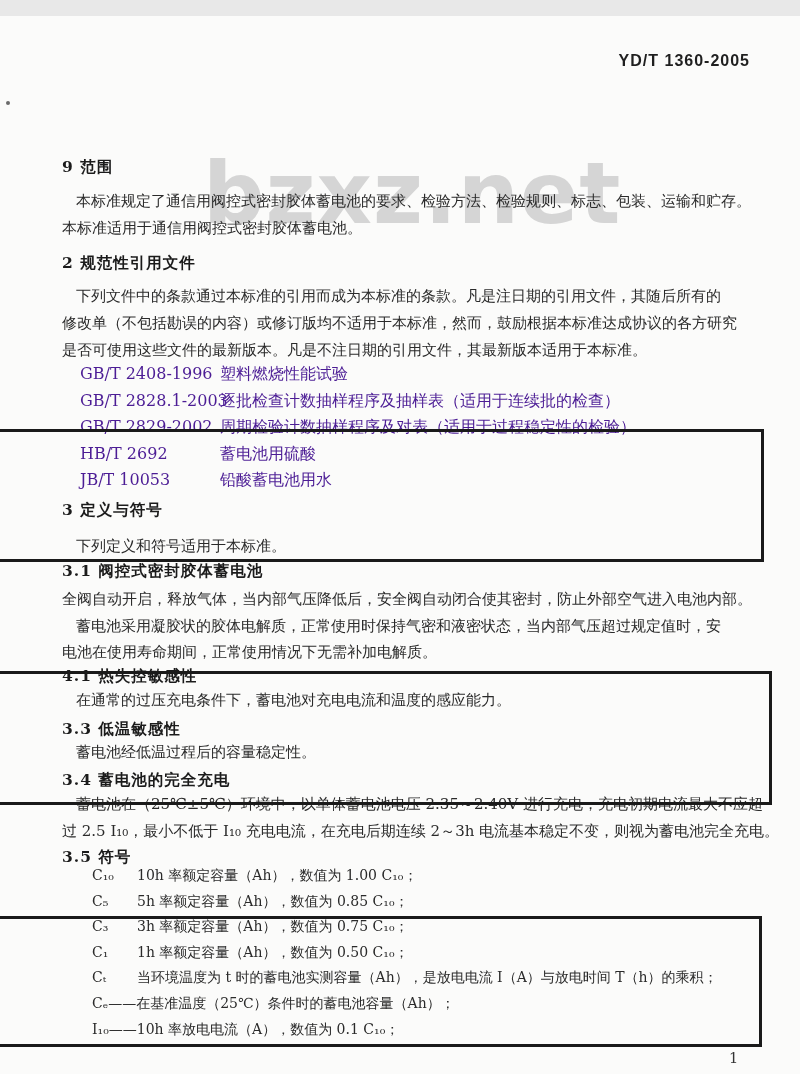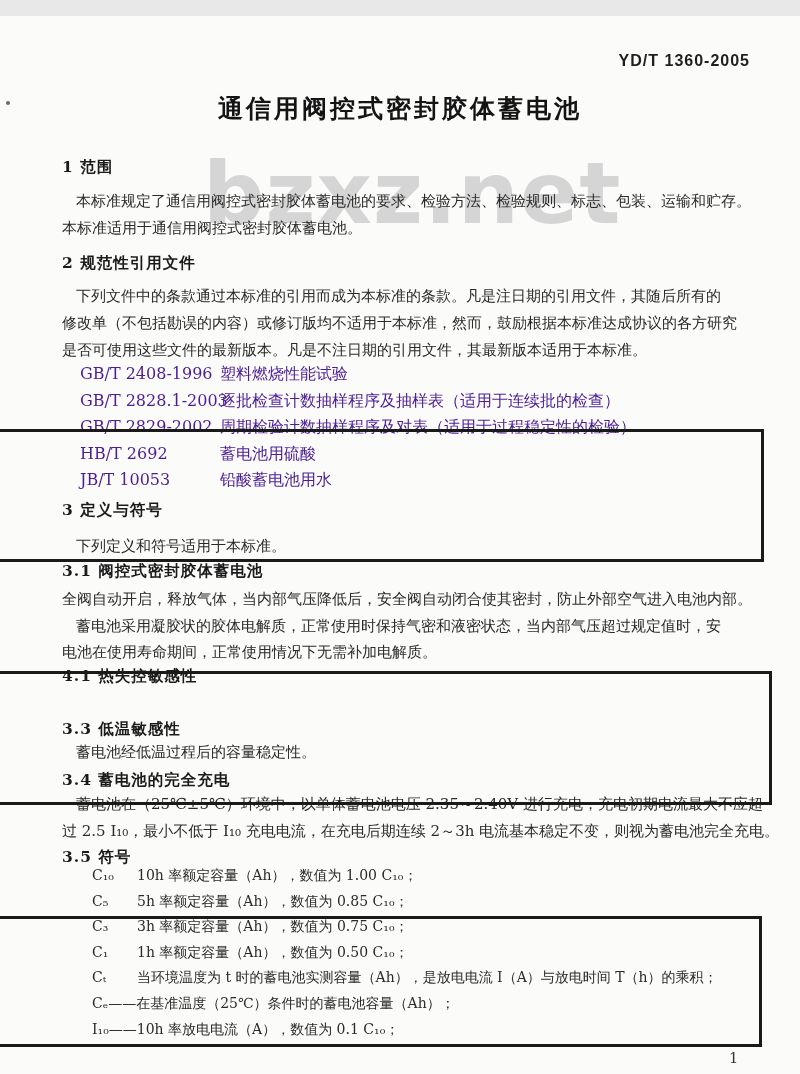--- a/index.html
+++ b/index.html
@@ -52,25 +52,24 @@
 </style>
 </head>
 <body>
 
 <div class="page">
 
   <div class="artifact-dot"></div>
 
   <div class="hdr-code">YD/T 1360-2005</div>
 
-  <div class="doc-title">通信用阀控式密封胶体蓄电池</div>
 
   <div class="watermark">bzxz.net</div>
 
-  <div class="blk h" style="top:141px">1  范围</div>
+  <div class="blk h" style="top:141px">9  范围</div>
   <div class="blk" style="top:172px">
     <div class="line indent">本标准规定了通信用阀控式密封胶体蓄电池的要求、检验方法、检验规则、标志、包装、运输和贮存。</div>
     <div class="line">本标准适用于通信用阀控式密封胶体蓄电池。</div>
   </div>
 
   <div class="blk h" style="top:237px">2  规范性引用文件</div>
   <div class="blk" style="top:267px">
     <div class="line indent">下列文件中的条款通过本标准的引用而成为本标准的条款。凡是注日期的引用文件，其随后所有的</div>
     <div class="line">修改单（不包括勘误的内容）或修订版均不适用于本标准，然而，鼓励根据本标准达成协议的各方研究</div>
     <div class="line">是否可使用这些文件的最新版本。凡是不注日期的引用文件，其最新版本适用于本标准。</div>
@@ -105,20 +104,23 @@
   </div>
 
   <div class="blk h" style="top:545px">3.1  阀控式密封胶体蓄电池</div>
   <div class="blk lh265" style="top:570px">
     <div class="line">全阀自动开启，释放气体，当内部气压降低后，安全阀自动闭合使其密封，防止外部空气进入电池内部。</div>
     <div class="line indent">蓄电池采用凝胶状的胶体电解质，正常使用时保持气密和液密状态，当内部气压超过规定值时，安</div>
     <div class="line">电池在使用寿命期间，正常使用情况下无需补加电解质。</div>
   </div>
 
   <div class="blk h" style="top:650px">4.1  热失控敏感性</div>
+  <div class="blk" style="top:671px">
+    <div class="line indent">在通常的过压充电条件下，蓄电池对充电电流和温度的感应能力。</div>
+  </div>
 
   <div class="blk h" style="top:703px">3.3  低温敏感性</div>
   <div class="blk" style="top:723px">
     <div class="line indent">蓄电池经低温过程后的容量稳定性。</div>
   </div>
 
   <div class="blk h" style="top:754px">3.4  蓄电池的完全充电</div>
   <div class="blk" style="top:775px">
     <div class="line indent">蓄电池在（25℃±5℃）环境中，以单体蓄电池电压 2.35～2.40V 进行充电，充电初期电流最大不应超</div>
     <div class="line">过 2.5 I₁₀，最小不低于 I₁₀ 充电电流，在充电后期连续 2～3h 电流基本稳定不变，则视为蓄电池完全充电。</div>

